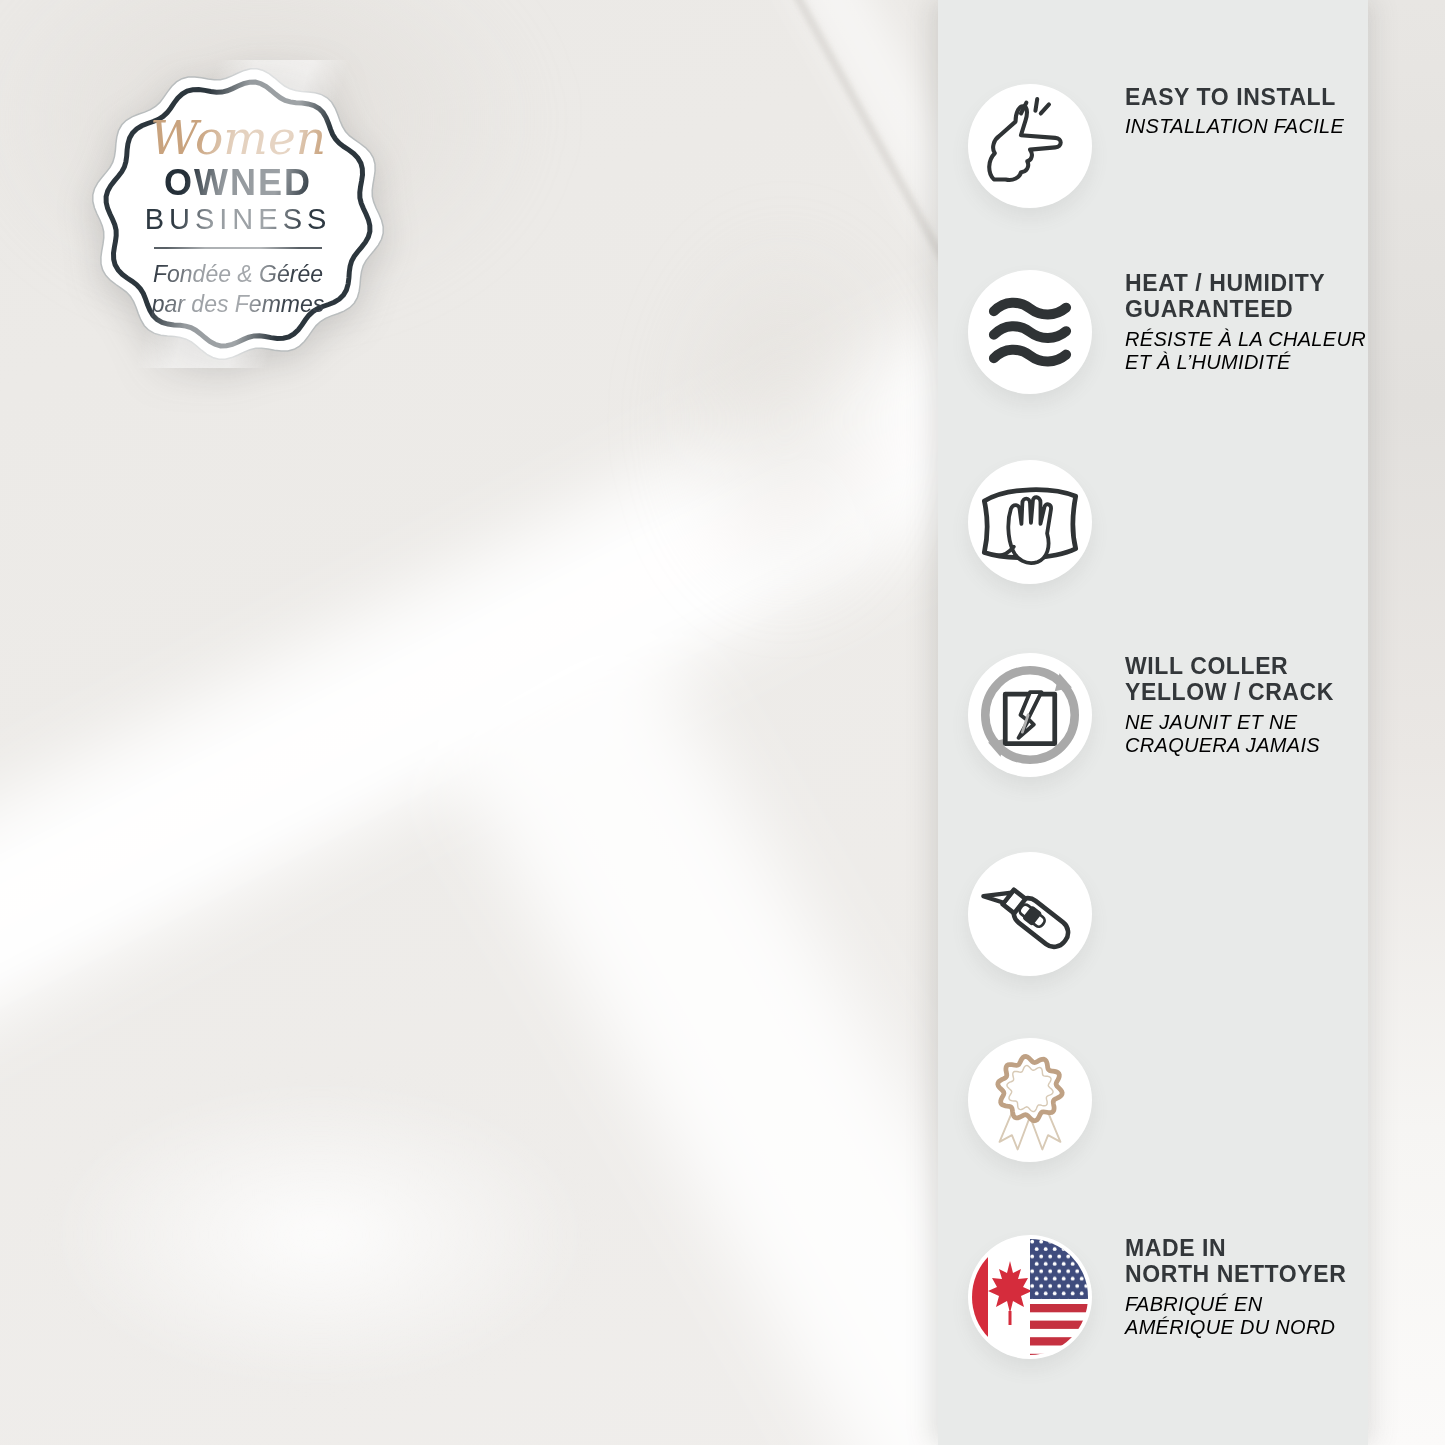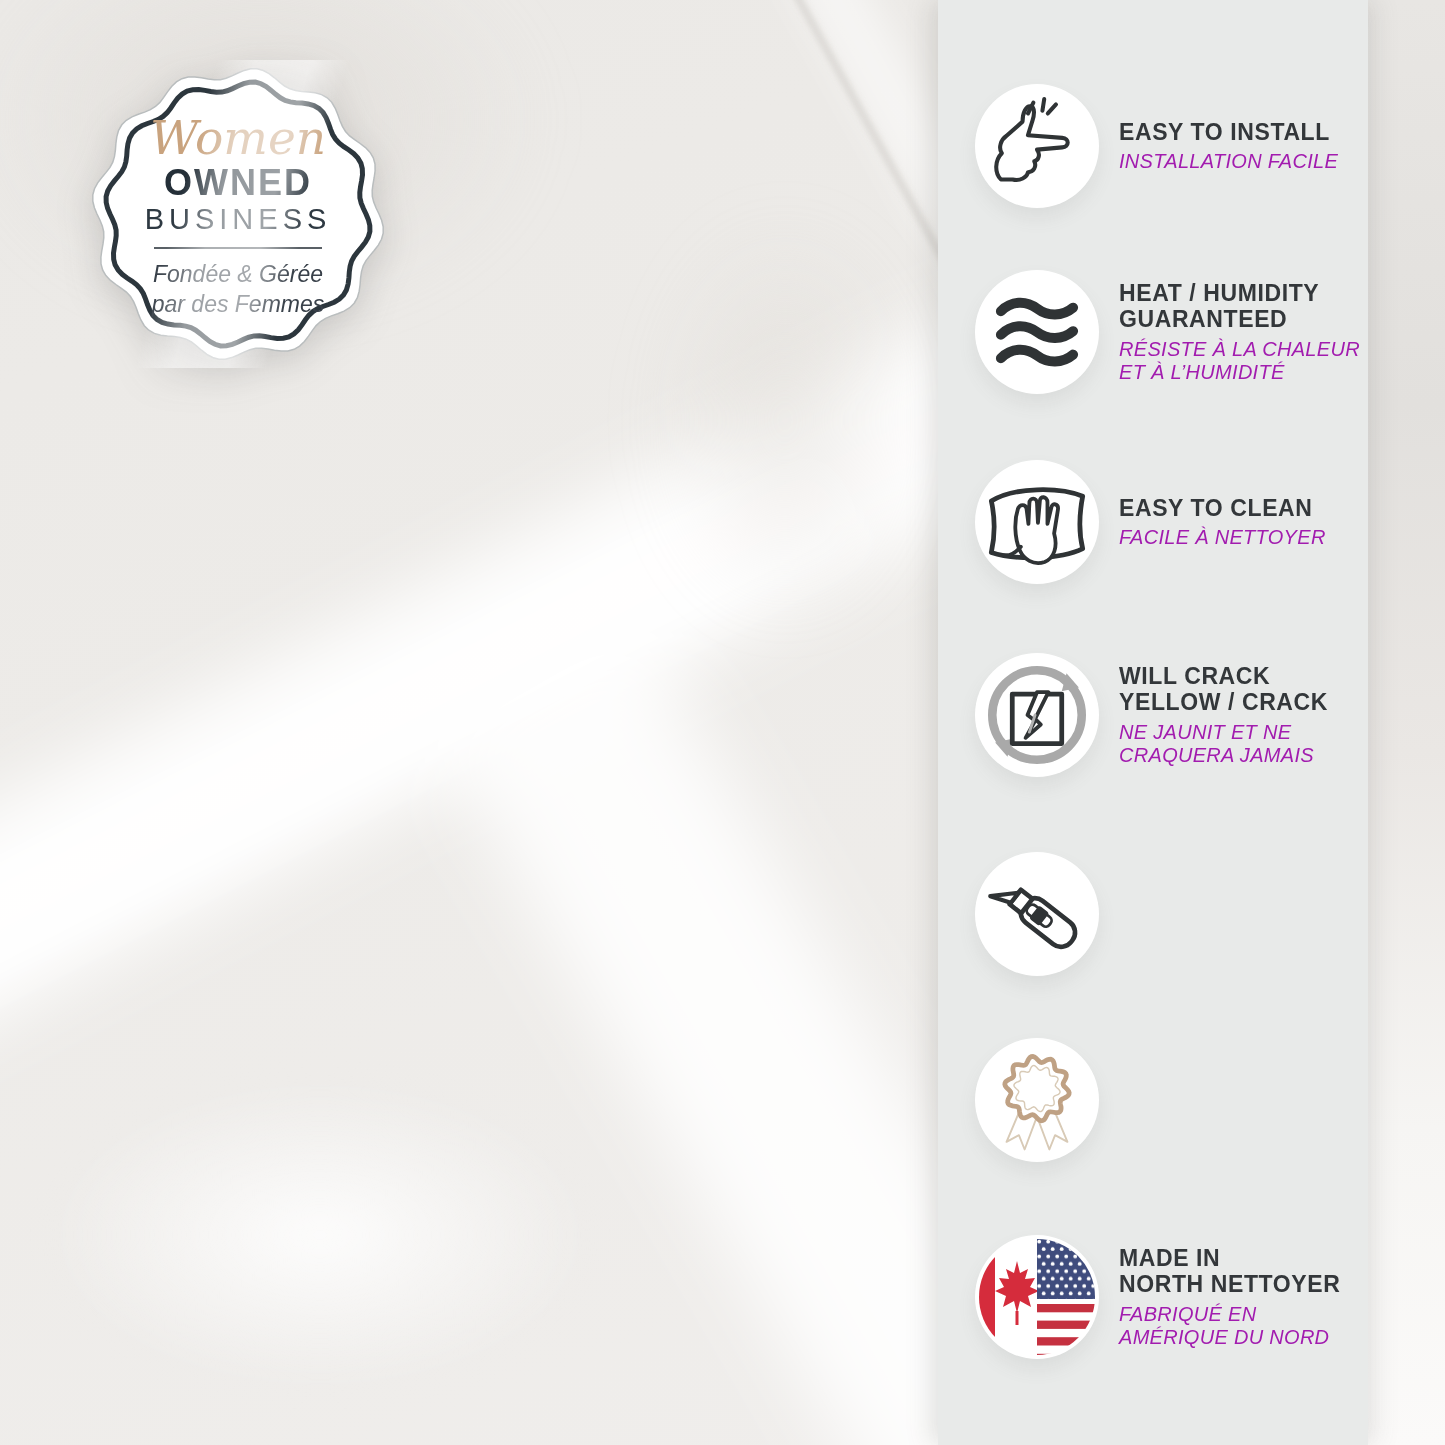--- a/index.html
+++ b/index.html
@@ -27,27 +27,27 @@
   .streak-c{left:-60px;top:1020px;width:760px;height:430px;background:radial-gradient(closest-side,rgba(255,255,255,.85),rgba(255,255,255,0) 72%);filter:blur(14px)}
   .grout-line{left:667px;top:146px;width:430px;height:7px;transform:rotate(61deg);background:#d6d3cf;filter:blur(3px);opacity:.85}
   .grout-glow{left:700px;top:110px;width:430px;height:64px;transform:rotate(61deg);background:rgba(255,255,255,.5);filter:blur(16px)}
   .shade-tl{left:-120px;top:-140px;width:760px;height:520px;background:radial-gradient(closest-side,rgba(218,214,209,.55),rgba(218,214,209,0) 75%);filter:blur(30px)}
   .shade-r{left:620px;top:160px;width:330px;height:520px;background:radial-gradient(closest-side,rgba(221,217,211,.5),rgba(221,217,211,0) 75%);filter:blur(34px)}
   .sliver{left:1368px;top:0;width:77px;height:1445px;background:linear-gradient(180deg,#e8e6e3 0%,#e2e0dd 28%,#eae7e4 52%,#f6f5f3 78%,#fbfaf9 100%)}
 
   
   .panel{position:absolute;left:938px;top:0;width:430px;height:1445px;background:var(--panel-bg);
          box-shadow:-10px 0 22px rgba(100,100,95,.14),10px 0 22px rgba(100,100,95,.10)}
-  .feature{position:absolute;left:12px;width:100%;height:124px;display:flex;align-items:center;gap:20px;padding-left:25px}
+  .feature{position:absolute;left:5px;width:100%;height:124px;display:flex;gap:33px;padding-left:25px}
   .icon-circle{flex:0 0 124px;width:124px;height:124px;border-radius:50%;background:#fff;
                box-shadow:0 10px 18px rgba(110,110,104,.10);display:flex;align-items:center;justify-content:center;overflow:hidden}
   .icon-circle svg{display:block}
   .feat-text{width:246px}
   .feat-title{font-size:23px;font-weight:bold;line-height:1.15;letter-spacing:.6px;color:var(--text-dark)}
-  .feat-sub{font-size:20px;font-style:italic;line-height:1.17;letter-spacing:.3px;color:#a21caf}
+  .feat-sub{font-size:20px;font-style:italic;line-height:1.17;letter-spacing:.3px;color:#000000}
   .feat-sub.first{margin-top:5px}
 
   
   .badge{position:absolute;left:88px;top:64px;width:300px;height:300px;filter:drop-shadow(0 10px 18px rgba(60,60,58,.20))}
   .badge svg.badge-rings{position:absolute;inset:0}
   .badge-text{position:absolute;inset:0;display:flex;flex-direction:column;align-items:center;text-align:center;padding-top:50px}
   .badge-script{font-family:"DejaVu Serif",serif;font-style:italic;font-size:47px;line-height:1;color:#c9a37e;margin-bottom:2px}
   .badge-owned{font-size:36px;font-weight:800;letter-spacing:2px;color:#242f38;line-height:1.1}
   .badge-business{font-size:29px;font-weight:400;letter-spacing:5px;color:#2e3942;line-height:1.15}
   .badge-divider{width:168px;height:2px;background:#596066;margin:11px 0 11px 0}
@@ -125,39 +125,35 @@
     </div>
 
     <div class="feature" style="top:460px">
       <div class="icon-circle">
         <svg width="118" height="118" viewBox="0 0 124 124">
           <path class="sf-dark" stroke-width="5" d="M14,40 C38,25 86,25 110,35 C106,56 106,74 110,90 C86,102 38,102 14,94 C18,76 18,58 14,40 Z"></path>
           <path class="sf-dark" stroke-width="4" d="M44,92 C38,78 38,60 42,48 C44,43 50,43 51,48 L53,64 L54,42 C54,36 62,36 62,42 L63,63 L65,40 C65,34 73,35 73,41 L73,64 L77,47 C78,41 85,43 84,49 L80,74 C84,88 80,100 70,104 C58,108 48,101 44,92 Z"></path>
           <path class="s-dark" stroke-width="4" d="M45,88 C39,95 33,98 27,97"></path>
         </svg>
       </div>
-      <div class="feat-text">
-        <div class="feat-title">EASY TO CLEAN</div>
-        <div class="feat-sub first">FACILE À NETTOYER</div>
-      </div>
     </div>
 
     <div class="feature" style="top:653px">
       <div class="icon-circle">
         <svg width="118" height="118" viewBox="0 0 124 124">
           <circle class="s-gray" stroke-width="9" cx="62" cy="62" r="47"></circle>
           <polygon class="f-gray" points="93,18 106,33 88,37"></polygon>
           <polygon class="f-gray" points="31,106 18,91 36,87"></polygon>
           <rect class="sf-dark" stroke-width="5" x="36" y="40" width="52" height="52"></rect>
           <polygon class="sf-dark" stroke-width="4" points="62,38 52,62 60,68 50,86 66,72 60,66 74,38"></polygon>
           <path d="M60,62 L54,80" stroke="#b0b0b0" stroke-width="3" fill="none" stroke-linecap="round"></path>
         </svg>
       </div>
       <div class="feat-text">
-        <div class="feat-title">WILL CRACK</div>
+        <div class="feat-title">WILL COLLER</div>
         <div class="feat-title">YELLOW / CRACK</div>
         <div class="feat-sub first">NE JAUNIT ET NE</div>
         <div class="feat-sub">CRAQUERA JAMAIS</div>
       </div>
     </div>
 
     <div class="feature" style="top:852px">
       <div class="icon-circle">
         <svg width="114" height="114" viewBox="0 0 124 124">
           <g transform="rotate(38 62 62)">

